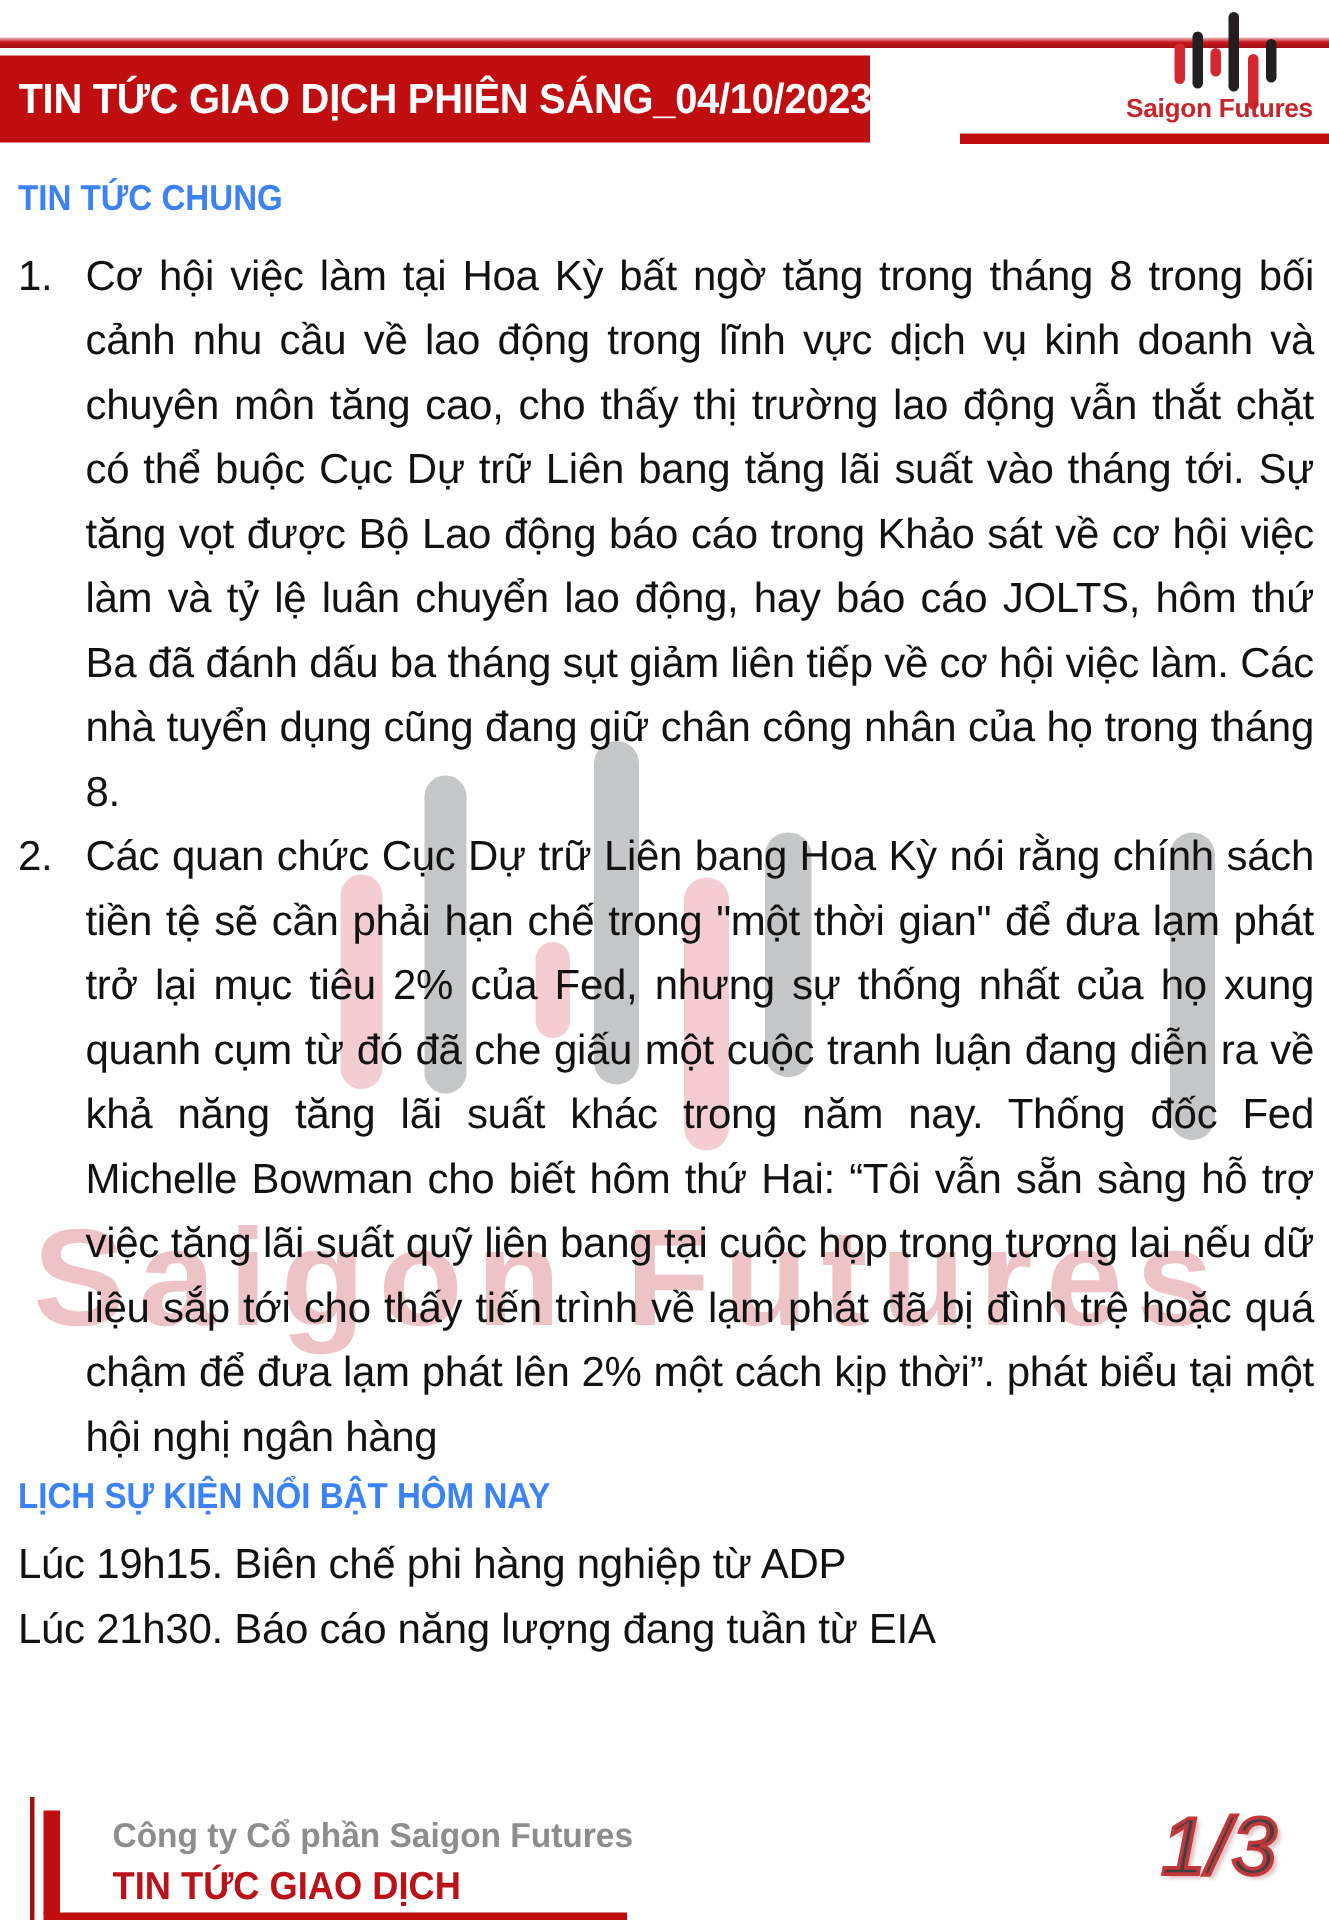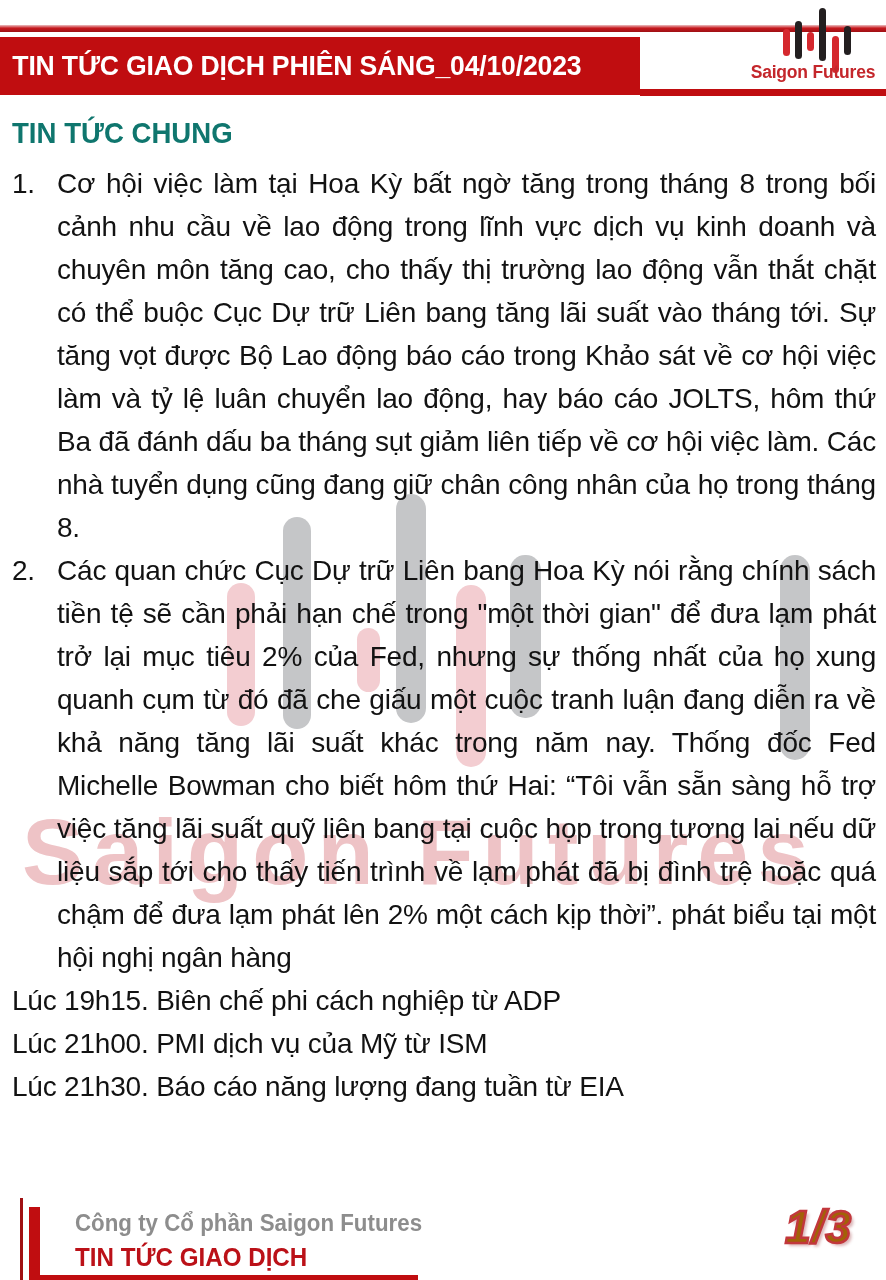--- a/index.html
+++ b/index.html
@@ -3,21 +3,21 @@
 <meta charset="utf-8">
 <style>
   html,body{margin:0;padding:0;background:#e9e9e9;}
   .page{
     position:relative;width:886px;height:1280px;background:#ffffff;overflow:hidden;
     font-family:"Liberation Sans","DejaVu Sans",sans-serif;margin:0 auto;
   }
   
   .top-line{position:absolute;top:25px;left:0;right:0;height:7px;
     background:linear-gradient(180deg,#ecc0c2 0%,#c6181d 45%,#9e1014 100%);}
-  .banner{position:absolute;top:37px;left:0;width:640px;height:58px;background:#c00d10;
+  .banner{position:absolute;top:37px;left:0;width:580px;height:58px;background:#c00d10;
     display:flex;align-items:center;text-align:center;}
   .banner-text{color:#ffffff;font-weight:bold;font-size:28px;padding-left:13px;
     white-space:nowrap;transform:scaleX(.95);transform-origin:left center;letter-spacing:-.2px;}
   .logo-underline{position:absolute;top:89px;left:640px;right:0;height:7px;background:#c00d10;}
   .logo{position:absolute;top:0;left:740px;width:146px;height:90px;}
   .lb{position:absolute;border-radius:3.5px;}
   .lb.red{background:#d5282e;}
   .lb.blk{background:#231f20;}
   .lb1{left:43px;top:29px;width:7px;height:27px;}
   .lb2{left:55px;top:21px;width:7px;height:38px;}
@@ -36,39 +36,39 @@
   .wb2{left:283px;top:517px;width:28px;height:212px;}
   .wb3{left:357px;top:628px;width:23px;height:64px;}
   .wb4{left:396px;top:494px;width:30px;height:229px;}
   .wb5{left:456px;top:585px;width:30px;height:182px;}
   .wb6{left:510px;top:555px;width:31px;height:163px;}
   .wb7{left:780px;top:555px;width:30px;height:205px;}
   .wm-text{position:absolute;left:22px;top:800px;font-size:92px;font-weight:bold;
     color:rgba(214,113,120,.42);letter-spacing:9px;white-space:nowrap;}
   
   .body{position:absolute;top:95px;left:0;right:0;z-index:1;padding:0 10px 0 12px;color:#121212;}
-  .sec-heading{color:#0f766e;font-size:30px;margin:0;font-weight:bold;line-height:34px;}
+  .sec-heading{color:#3b82f6;font-size:24px;margin:0;font-weight:bold;line-height:34px;}
   .sec-heading .cond{display:inline-block;transform:scaleX(.92);transform-origin:left center;white-space:nowrap;}
   .h-news{margin-top:21px;margin-bottom:12px;}
   .h-events{margin-top:2px;margin-bottom:6px;}
   ol.news{margin:0;padding:0;font-size:28px;line-height:43px;text-align:justify;letter-spacing:-.2px;}
   ol.news li{list-style:none;position:relative;padding-left:45px;margin:0;}
   ol.news .num{position:absolute;left:0;top:0;width:40px;text-align:left;}
   .event{margin:0;font-size:28px;line-height:43px;letter-spacing:-.2px;}
   
   .footer{position:absolute;left:0;right:12px;top:1196px;height:84px;z-index:2;}
   .edge-line{position:absolute;left:20px;top:2px;width:3px;height:82px;background:#a01013;}
   .red-bar{position:absolute;left:29px;top:11px;width:11px;height:69px;background:#c00d10;}
   .bottom-band{position:absolute;left:29px;top:79px;width:389px;height:5px;background:#c00d10;}
   .company{position:absolute;left:75px;top:14px;color:#8d8d8d;font-weight:bold;font-size:23px;
     transform:scaleX(.97);transform-origin:left center;white-space:nowrap;}
   .footer-title{position:absolute;left:75px;top:46px;color:#bb1118;font-weight:bold;font-size:26px;
     transform:scaleX(.93);transform-origin:left center;white-space:nowrap;}
-  .pagenum{position:absolute;right:22px;top:4px;font-size:46px;font-weight:bold;font-style:italic;
-    color:#a16207;-webkit-text-stroke:2.5px #c2373c;
+  .pagenum{position:absolute;right:22px;top:4px;font-size:54px;font-weight:normal;font-style:italic;
+    color:#404040;-webkit-text-stroke:2.5px #c2373c;
     text-shadow:3px 3px 3px rgba(140,20,25,.30);letter-spacing:1px;}
 </style>
 </head>
 <body>
 
 <div class="page">
 
   <div class="watermark">
     <span class="wb pink wb1"></span>
     <span class="wb gray wb2"></span>
@@ -102,22 +102,24 @@
     <ol class="news">
       <li>
         <span class="num">1.</span>
         <span class="txt">Cơ hội việc làm tại Hoa Kỳ bất ngờ tăng trong tháng 8 trong bối cảnh nhu cầu về lao động trong lĩnh vực dịch vụ kinh doanh và chuyên môn tăng cao, cho thấy thị trường lao động vẫn thắt chặt có thể buộc Cục Dự trữ Liên bang tăng lãi suất vào tháng tới. Sự tăng vọt được Bộ Lao động báo cáo trong Khảo sát về cơ hội việc làm và tỷ lệ luân chuyển lao động, hay báo cáo JOLTS, hôm thứ Ba đã đánh dấu ba tháng sụt giảm liên tiếp về cơ hội việc làm. Các nhà tuyển dụng cũng đang giữ chân công nhân của họ trong tháng 8.</span>
       </li>
       <li>
         <span class="num">2.</span>
         <span class="txt">Các quan chức Cục Dự trữ Liên bang Hoa Kỳ nói rằng chính sách tiền tệ sẽ cần phải hạn chế trong "một thời gian" để đưa lạm phát trở lại mục tiêu 2% của Fed, nhưng sự thống nhất của họ xung quanh cụm từ đó đã che giấu một cuộc tranh luận đang diễn ra về khả năng tăng lãi suất khác trong năm nay. Thống đốc Fed Michelle Bowman cho biết hôm thứ Hai: “Tôi vẫn sẵn sàng hỗ trợ việc tăng lãi suất quỹ liên bang tại cuộc họp trong tương lai nếu dữ liệu sắp tới cho thấy tiến trình về lạm phát đã bị đình trệ hoặc quá chậm để đưa lạm phát lên 2% một cách kịp thời”. phát biểu tại một hội nghị ngân hàng</span>
       </li>
     </ol>
-    <p class="event">Lúc 19h15. Biên chế phi cách nghiệp từ ADP</p>
-    <p class="event">Lúc 21h00. PMI dịch vụ của Mỹ từ ISM</p>
+    <h2 class="sec-heading h-events">
+      <span class="cond">LỊCH SỰ KIỆN NỔI BẬT HÔM NAY</span>
+    </h2>
+    <p class="event">Lúc 19h15. Biên chế phi hàng nghiệp từ ADP</p>
     <p class="event">Lúc 21h30. Báo cáo năng lượng đang tuần từ EIA</p>
   </div>
 
   <div class="footer">
     <div class="edge-line"></div>
     <div class="red-bar"></div>
     <div class="company">Công ty Cổ phần Saigon Futures</div>
     <div class="footer-title">TIN TỨC GIAO DỊCH</div>
     <div class="pagenum">1/3</div>
     <div class="bottom-band"></div>

